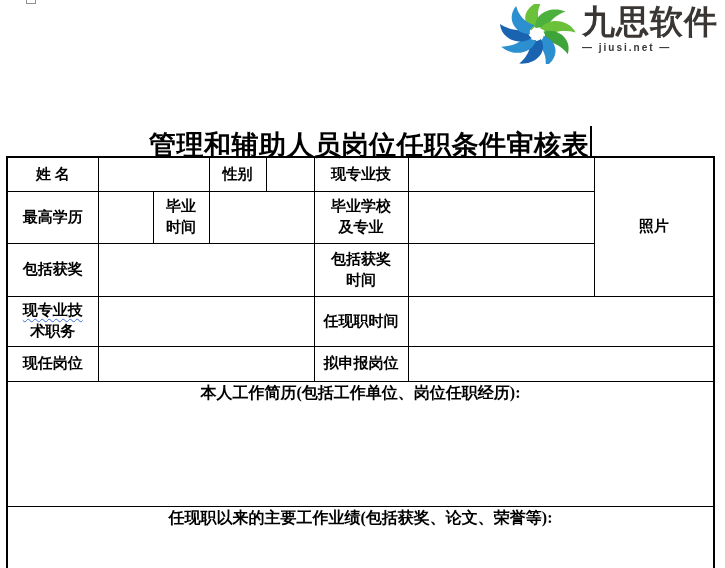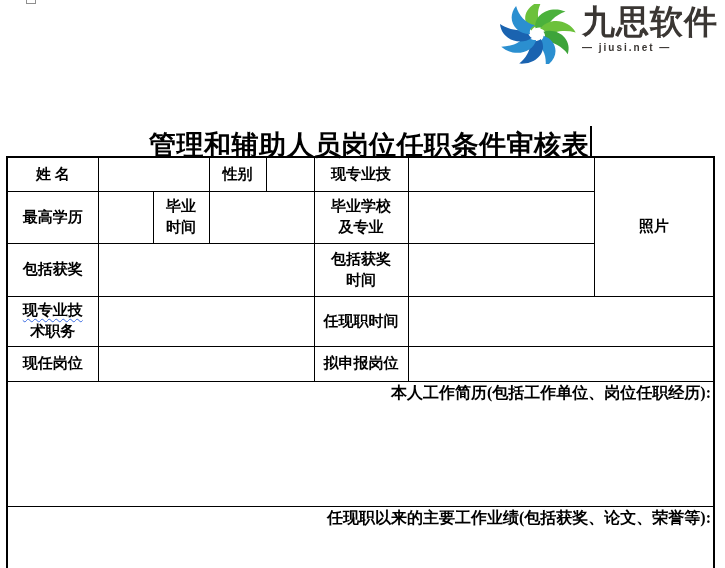--- a/index.html
+++ b/index.html
@@ -30,21 +30,21 @@
 
   
   table.form {
     position:absolute; left:6px; top:156px; width:707px;
     border-collapse:collapse; table-layout:fixed;
     border:2px solid #000;
   }
   table.form td { border:1.5px solid #000; padding:0 2px; overflow:hidden; }
   td.lbl { text-align:center; vertical-align:middle; font-weight:bold; font-size:15px; line-height:21px; }
   td.inp { background:#fff; }
-  td.sec { vertical-align:top; text-align:right; font-weight:bold; font-size:16px; padding:3px 6px; line-height:22px; }
+  td.sec { vertical-align:top; text-align:center; font-weight:bold; font-size:16px; padding:3px 6px; line-height:22px; }
 
   .squiggle {
     text-decoration-line:underline;
     text-decoration-style:wavy;
     text-decoration-color:#3a6ae0;
     text-decoration-thickness:1px;
     text-underline-offset:3px;
   }
 </style>
 </head>

